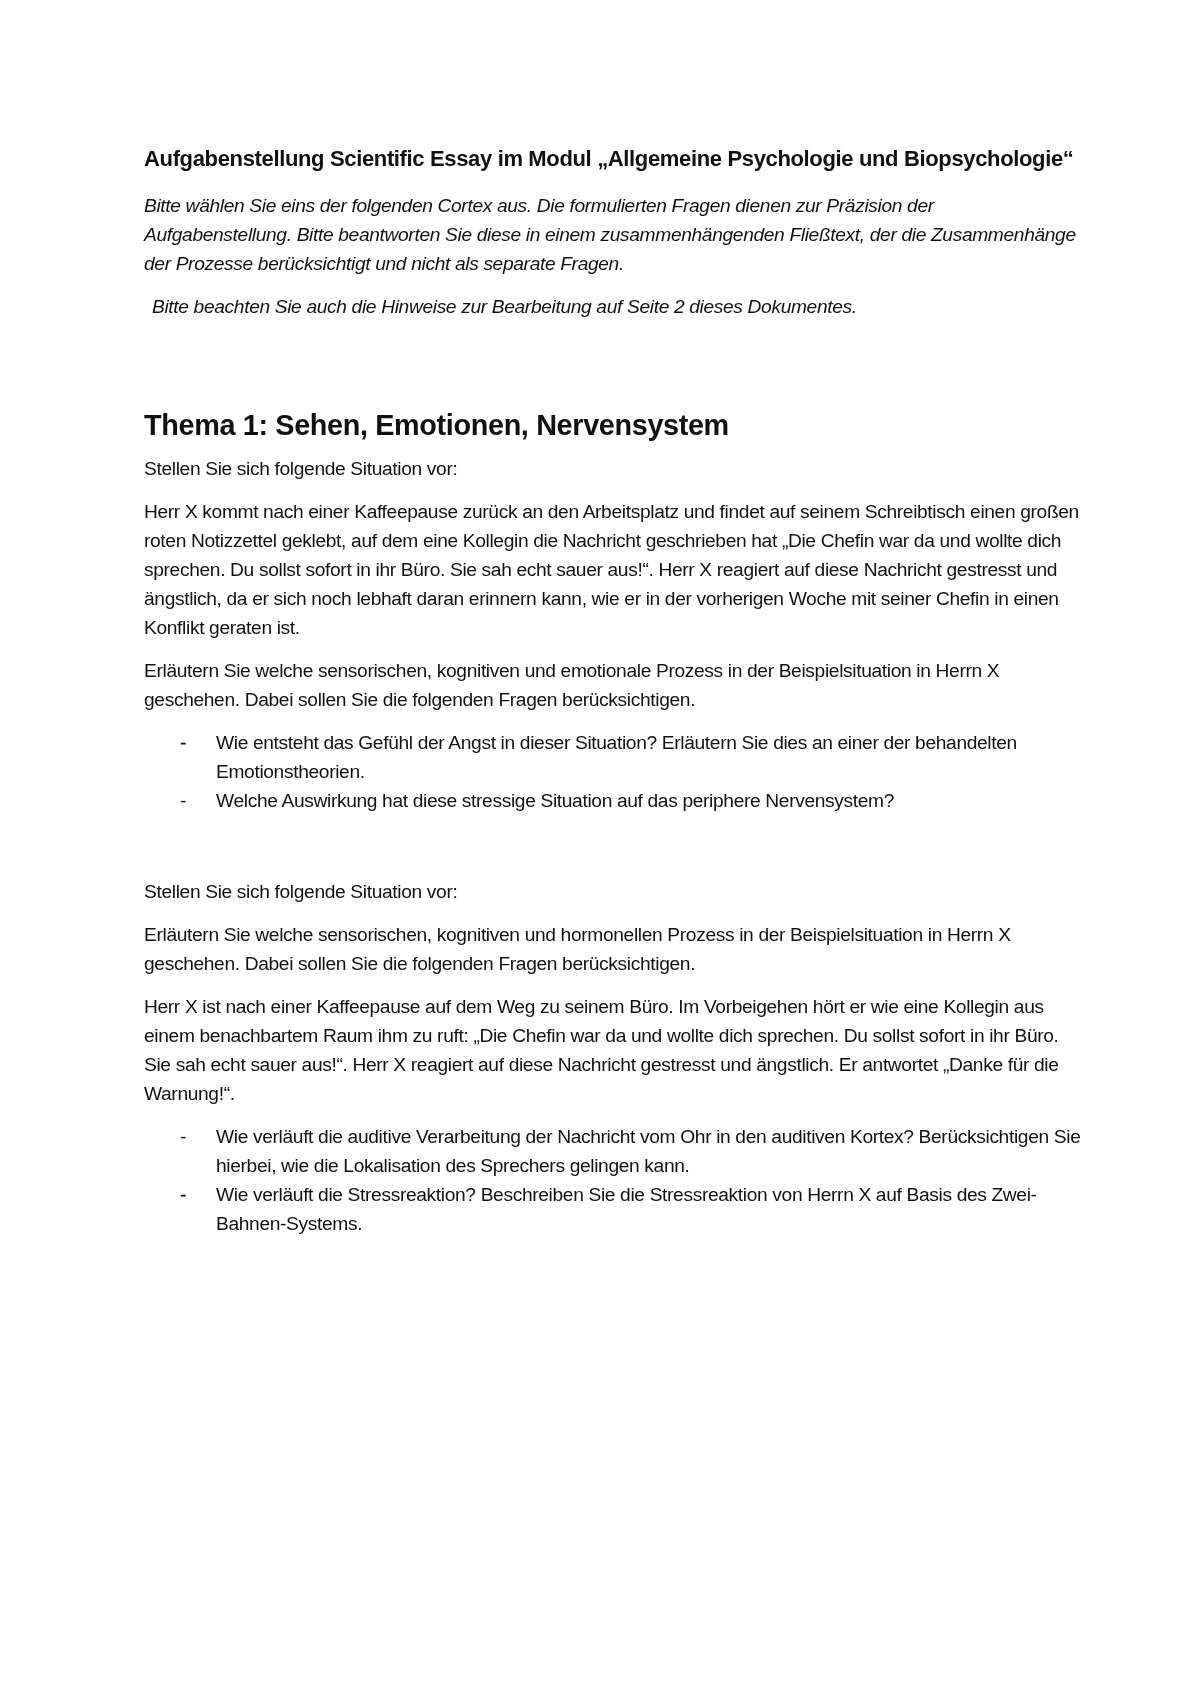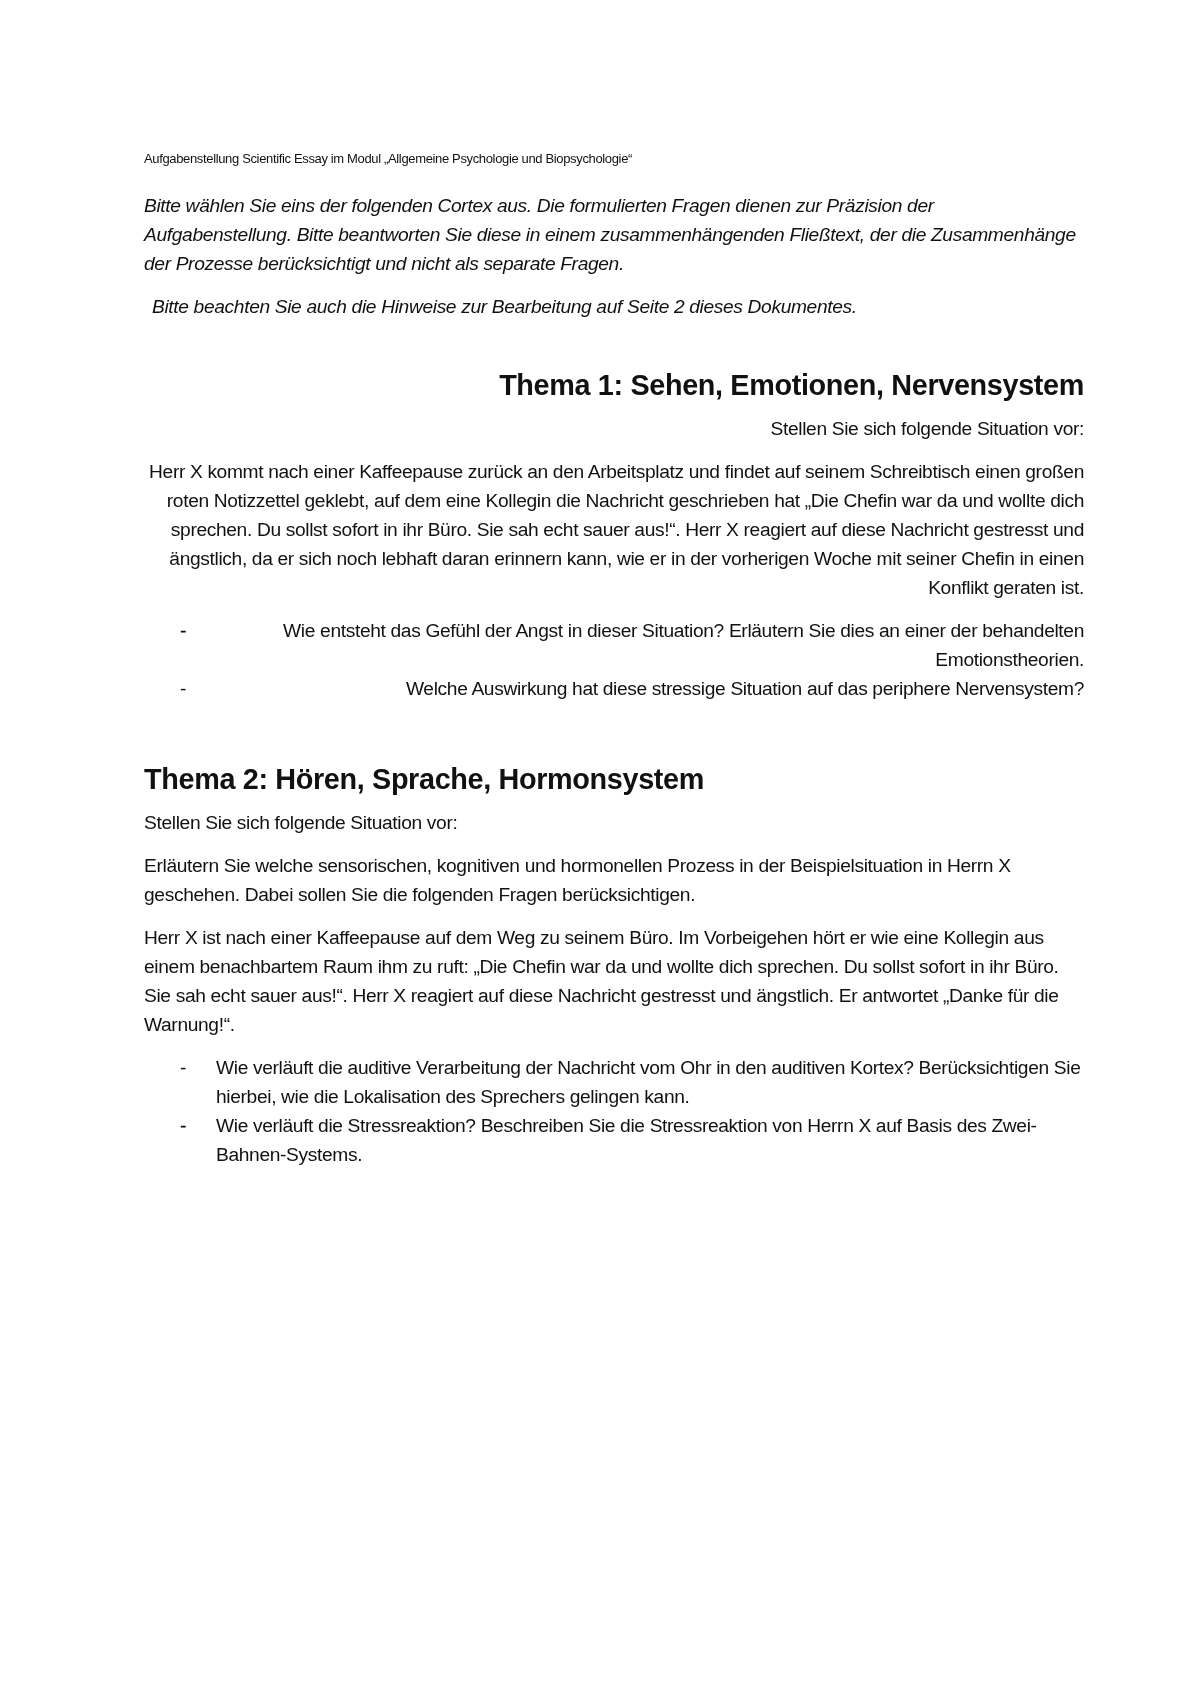--- a/index.html
+++ b/index.html
@@ -18,38 +18,38 @@
     .page {
       position: absolute;
       left: 144px;
       top: 144px;
       width: 940px;
       font-size: 19.2px;
       line-height: 29px;
       letter-spacing: -0.35px;
     }
     .title {
-      font-weight: normal;
-      font-size: 13px;
+      font-weight: bold;
+      font-size: 22px;
       margin: 0 0 18px 0;
       white-space: nowrap;
     }
     .intro {
       font-style: italic;
       margin: 0 0 14px 0;
     }
     .note {
       font-style: italic;
       margin: 8px;
     }
     .thema {
       font-weight: bold;
       margin: 0 0 14px 0;
     }
-    .section1 { margin-top: 50px; text-align: right; }
+    .section1 { margin-top: 90px; }
     .section2 { margin-top: 62px; }
     .para {
       margin: 0 0 14px 0;
     }
     .question-list {
       list-style: none;
       margin: 0;
       padding: 0;
     }
     .question-item {
@@ -68,37 +68,37 @@
 
 <div class="page">
   <h1 class="title">Aufgabenstellung Scientific Essay im Modul „Allgemeine Psychologie und Biopsychologie“</h1>
   <p class="intro">Bitte wählen Sie eins der folgenden Cortex aus. Die formulierten Fragen dienen zur Präzision der Aufgabenstellung. Bitte beantworten Sie diese in einem zusammenhängenden Fließtext, der die Zusammenhänge der Prozesse berücksichtigt und nicht als separate Fragen.</p>
   <p class="note">Bitte beachten Sie auch die Hinweise zur Bearbeitung auf Seite 2 dieses Dokumentes.</p>
 
   <section class="section1">
     <h2 class="thema">Thema 1: Sehen, Emotionen, Nervensystem</h2>
     <p class="para">Stellen Sie sich folgende Situation vor:</p>
     <p class="para">Herr X kommt nach einer Kaffeepause zurück an den Arbeitsplatz und findet auf seinem Schreibtisch einen großen roten Notizzettel geklebt, auf dem eine Kollegin die Nachricht geschrieben hat „Die Chefin war da und wollte dich sprechen. Du sollst sofort in ihr Büro. Sie sah echt sauer aus!“. Herr X reagiert auf diese Nachricht gestresst und ängstlich, da er sich noch lebhaft daran erinnern kann, wie er in der vorherigen Woche mit seiner Chefin in einen Konflikt geraten ist.</p>
+    <p class="para">Erläutern Sie welche sensorischen, kognitiven und emotionale Prozess in der Beispielsituation in Herrn X geschehen. Dabei sollen Sie die folgenden Fragen berücksichtigen.</p>
     <ul class="question-list">
       <li class="question-item">
         <span class="question-dash">-</span>
       </li>
       <li class="question-item">
         <span class="question-dash">-</span>
         <span>Wie entsteht das Gefühl der Angst in dieser Situation? Erläutern Sie dies an einer der behandelten Emotionstheorien.</span>
       </li>
       <li class="question-item">
         <span class="question-dash">-</span>
         <span>Welche Auswirkung hat diese stressige Situation auf das periphere Nervensystem?</span>
       </li>
     </ul>
   </section>
 
   <section class="section2">
-    <h2 class="thema">Thema 2: Hören, Sprache, Hormonsystem</h2>
     <p class="para">Stellen Sie sich folgende Situation vor:</p>
     <p class="para">Erläutern Sie welche sensorischen, kognitiven und hormonellen Prozess in der Beispielsituation in Herrn X geschehen. Dabei sollen Sie die folgenden Fragen berücksichtigen.</p>
     <p class="para">Herr X ist nach einer Kaffeepause auf dem Weg zu seinem Büro. Im Vorbeigehen hört er wie eine Kollegin aus einem benachbartem Raum ihm zu ruft: „Die Chefin war da und wollte dich sprechen. Du sollst sofort in ihr Büro. Sie sah echt sauer aus!“. Herr X reagiert auf diese Nachricht gestresst und ängstlich. Er antwortet „Danke für die Warnung!“.</p>
     <ul class="question-list">
       <li class="question-item">
         <span class="question-dash">-</span>
         <span>Wie verläuft die auditive Verarbeitung der Nachricht vom Ohr in den auditiven Kortex? Berücksichtigen Sie hierbei, wie die Lokalisation des Sprechers gelingen kann.</span>
       </li>
       <li class="question-item">
         <span class="question-dash">-</span>

